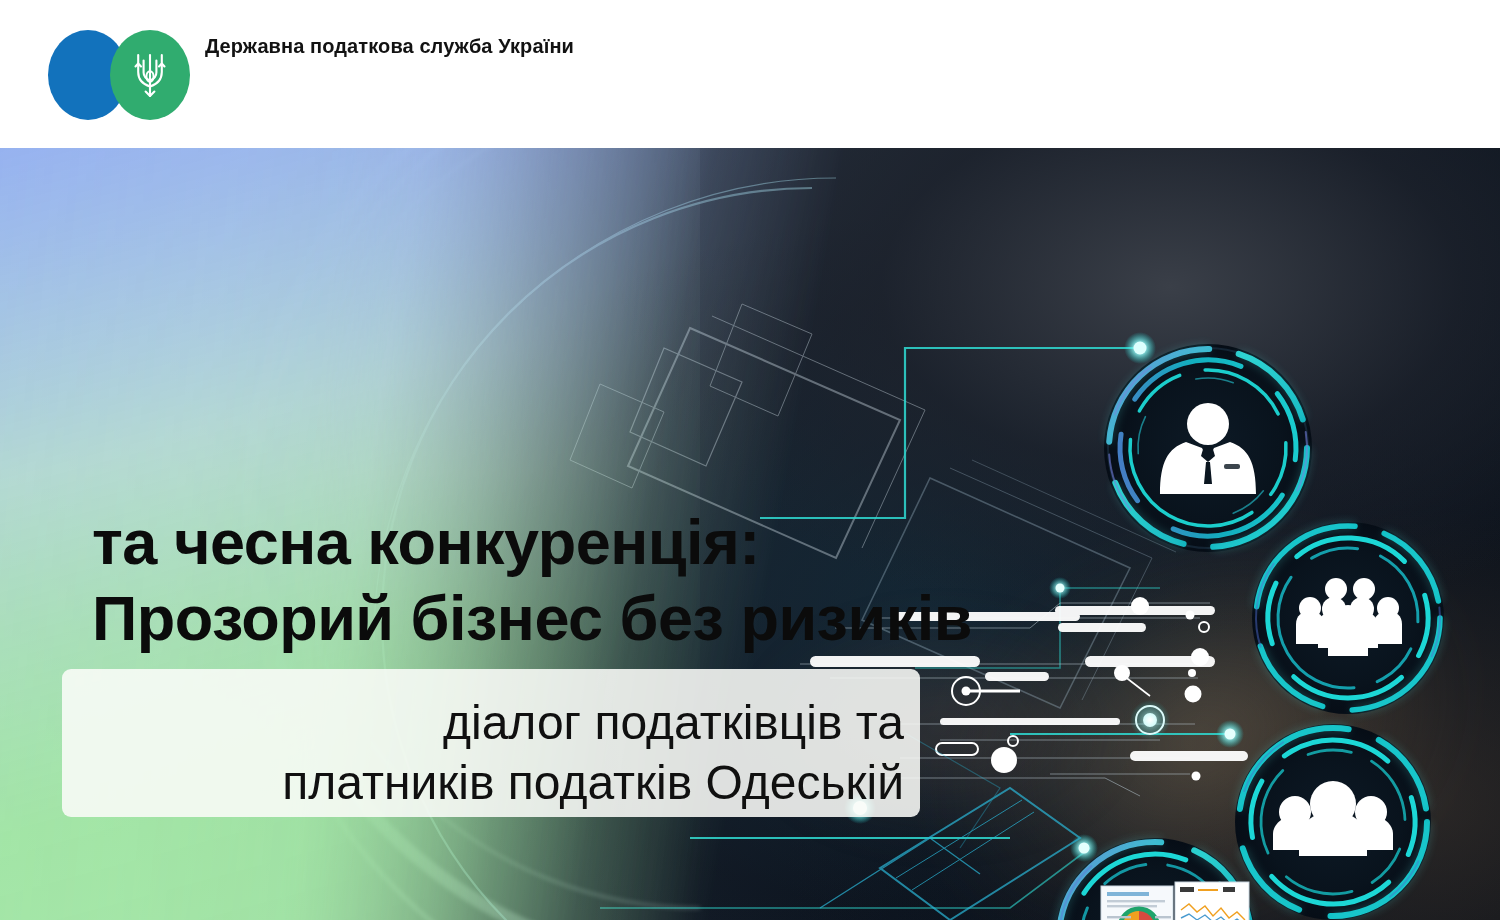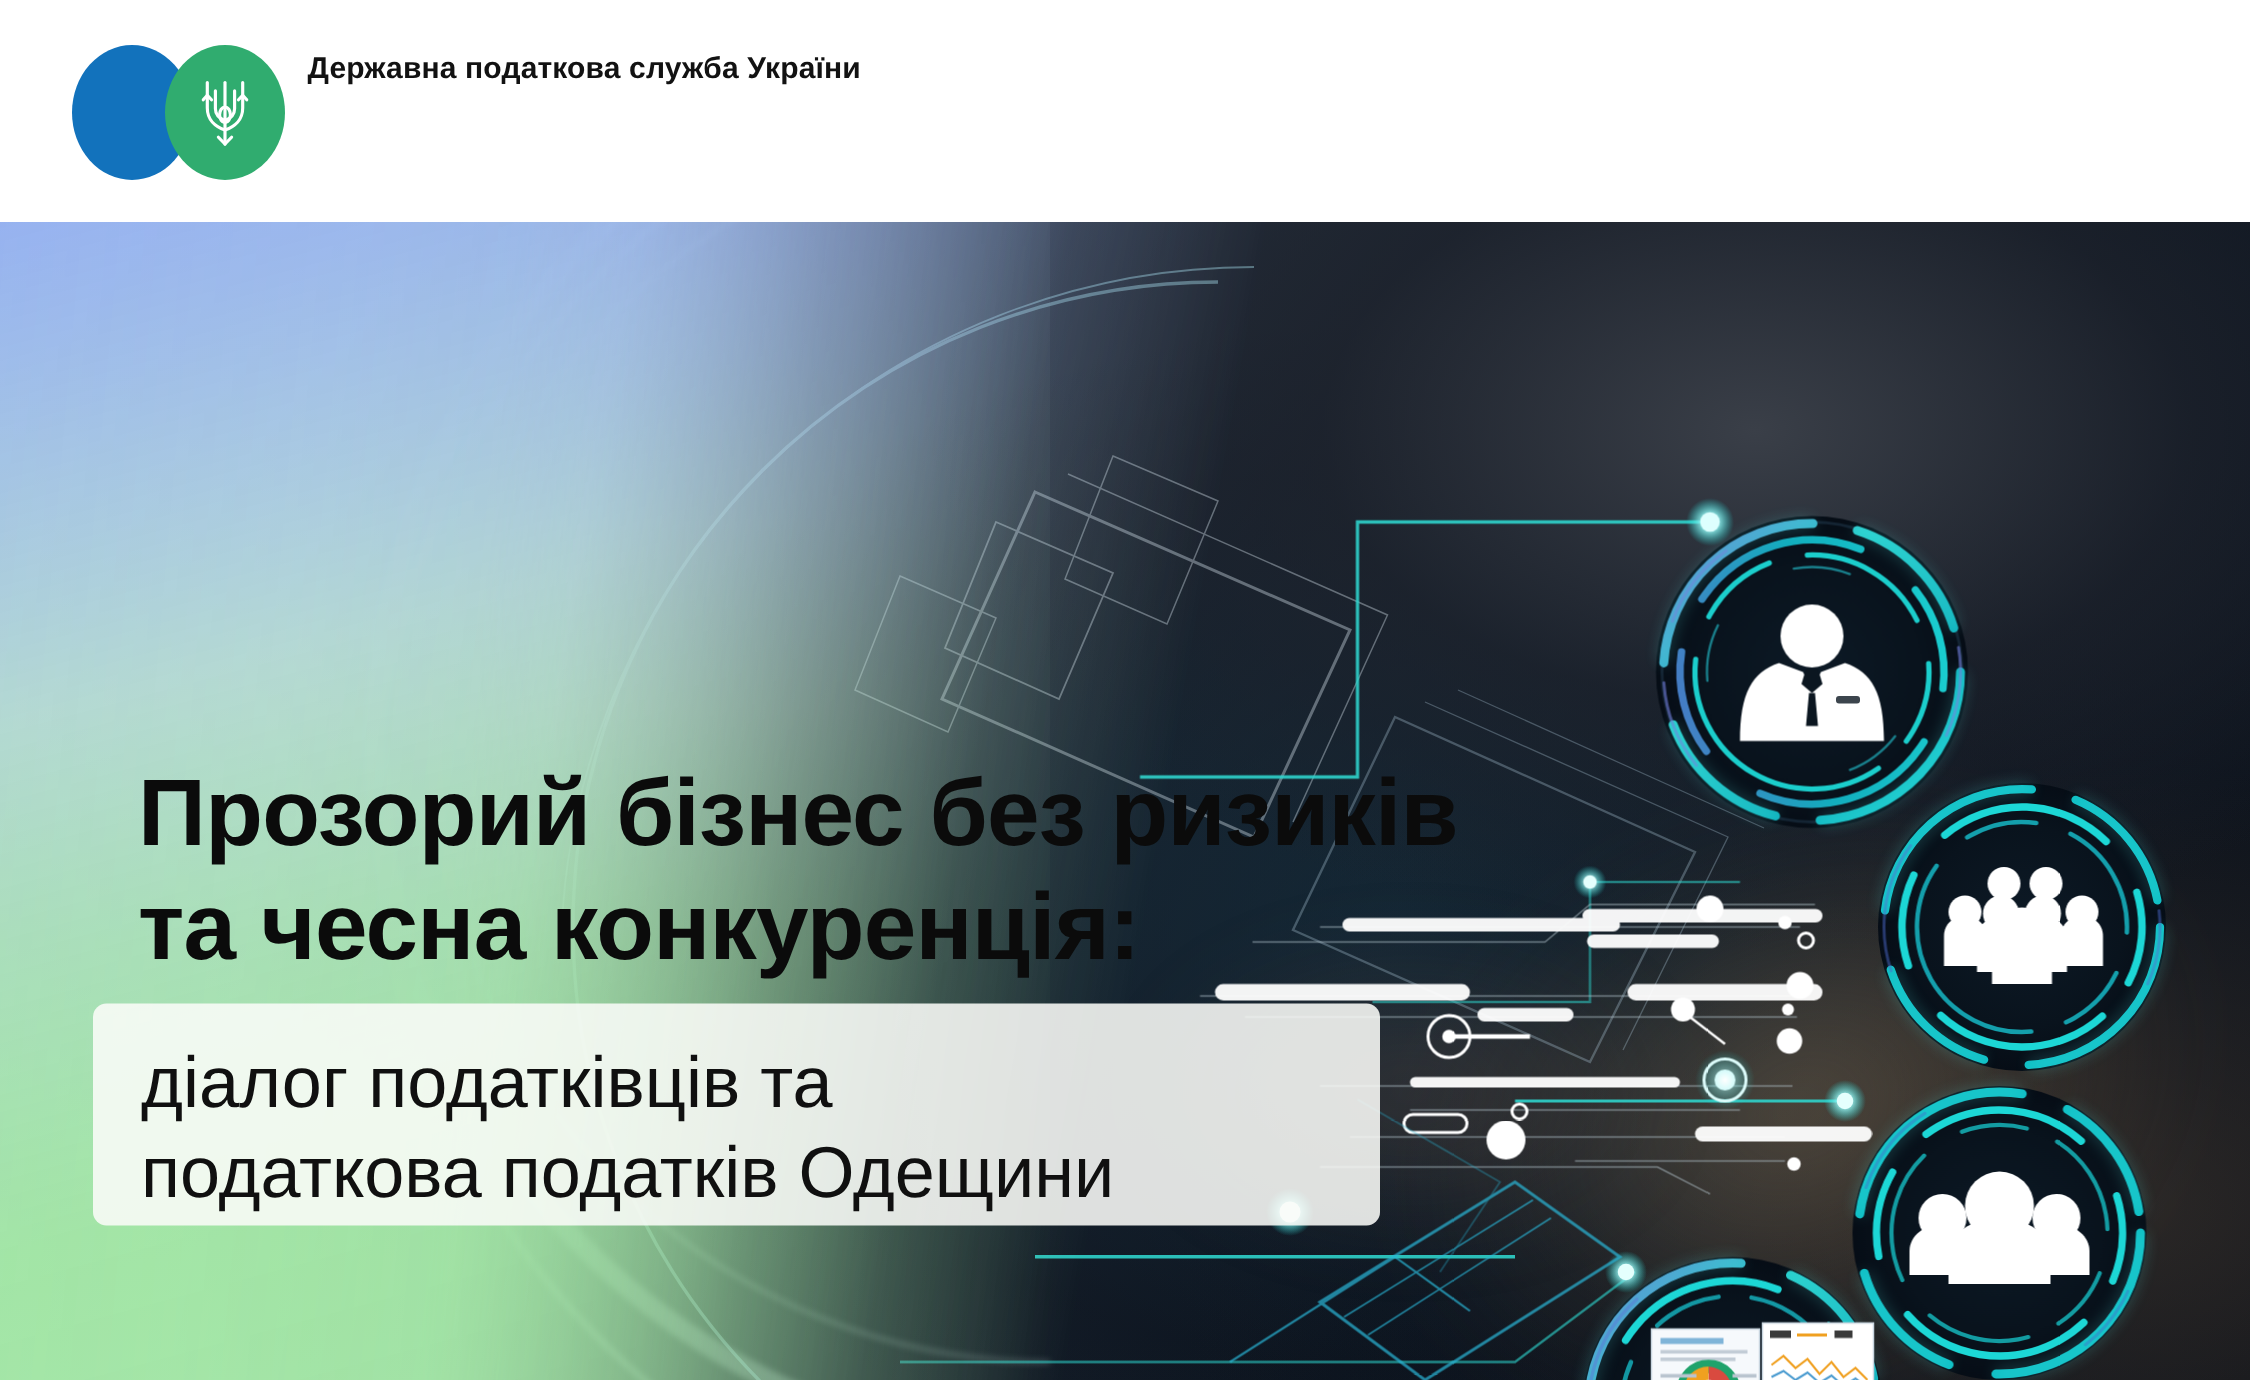--- a/index.html
+++ b/index.html
@@ -89,21 +89,21 @@
     font-size:63px;font-weight:bold;color:#0b0b0b;
     line-height:76px;letter-spacing:-0.5px;z-index:30;
   }
   .title .tl{display:block;}
   .subbox{
     position:absolute;left:62px;top:521px;width:858px;height:148px;
     background:rgba(250,252,248,0.88);border-radius:9px;z-index:30;
   }
   .subtitle{
     position:absolute;left:32px;top:24px;width:810px;
-    font-size:48px;color:#101010;line-height:60px;font-weight:normal;
+    font-size:48px;color:#101010;line-height:60px;font-weight:normal;text-align:right;
   }
   .subtitle .sl{display:block;}
 </style>
 </head>
 <body>
 
 <div id="root">
 
   <div class="header">
     <div class="logo-wrap">
@@ -438,25 +438,25 @@
             </g>
           </g>
         </g>
       </g>
     </svg>
 
     <div class="bg-gradient"></div>
     <div class="bg-gradient2"></div>
 
     <div class="title">
+      <span class="tl">та чесна конкуренція:</span>
       <span class="tl">Прозорий бізнес без ризиків</span>
-      <span class="tl">та чесна конкуренція:</span>
     </div>
 
     <div class="subbox">
       <div class="subtitle">
         <span class="sl">діалог податківців та</span>
-        <span class="sl">податкова податків Одещини</span>
+        <span class="sl">платників податків Одеській</span>
       </div>
     </div>
 
   </div>
 </div>
 
 </body></html>

